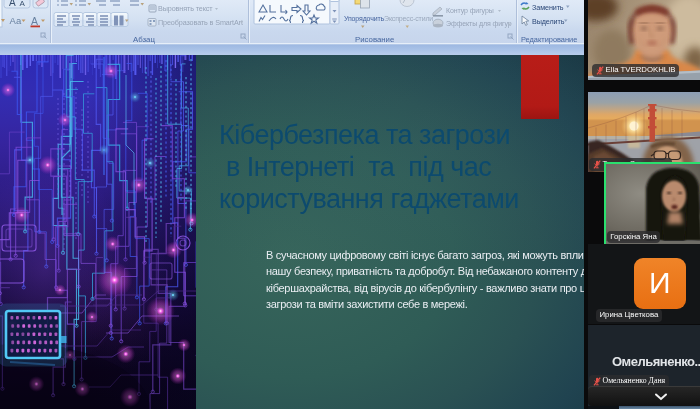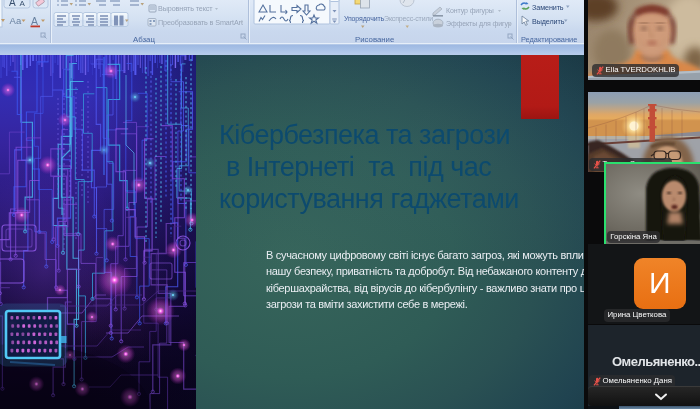--- a/index.html
+++ b/index.html
@@ -817,28 +817,28 @@
         </g>
       </svg>
       <div class="abs lbl" style="left:0.8px;top:66.5px;">
           <span>Горскіна Яна</span>
         </div>
     </div>
 
     <div class="abs" id="tile4" style="left:0;top:243.5px;width:112px;height:80.5px;overflow:hidden;background:#131517;">
       <div class="abs" style="left:46px;top:14px;width:51.5px;height:51px;border-radius:9px;background:linear-gradient(180deg,#f08428,#e86f12);"></div>
       <div class="abs" style="left:46px;top:14px;width:51.5px;height:51px;display:flex;align-items:center;justify-content:center;font-size:30px;color:#fff;">И</div>
-      <div class="abs lbl" style="left:16px;top:65.5px;">
+      <div class="abs lbl" style="left:8px;top:65.5px;">
           <span>Ирина Цветкова</span>
         </div>
     </div>
 
     <div class="abs" id="tile5" style="left:0;top:325px;width:112px;height:84px;overflow:hidden;background:#1d242b;">
       <div class="abs" style="left:24px;top:29px;width:130px;font-size:13px;letter-spacing:-0.5px;font-weight:bold;color:#e2e5e8;white-space:nowrap;">Омельяненко...</div>
-      <div class="abs lbl" style="left:1px;top:49.5px;">
+      <div class="abs lbl" style="left:1px;top:49.5px;font-family:Liberation Serif, serif;">
           <svg class="mic" width="8" height="9" viewBox="0 0 8 9">
             <rect x="3" y="0.8" width="2.4" height="4.4" rx="1.2" fill="#e8524a"></rect>
             <path d="M1.7 3.5 a2.5 2.5 0 0 0 4.8 0 M4.2 6.2 L4.2 7.8 M2.7 7.8 L5.7 7.8" stroke="#e8524a" stroke-width="0.9" fill="none"></path>
             <path d="M1 8.4 L7.2 0.6" stroke="#e8524a" stroke-width="1.2"></path>
           </svg>
           <span>Омельяненко Даня</span>
         </div>
     </div>
   </div>
 

